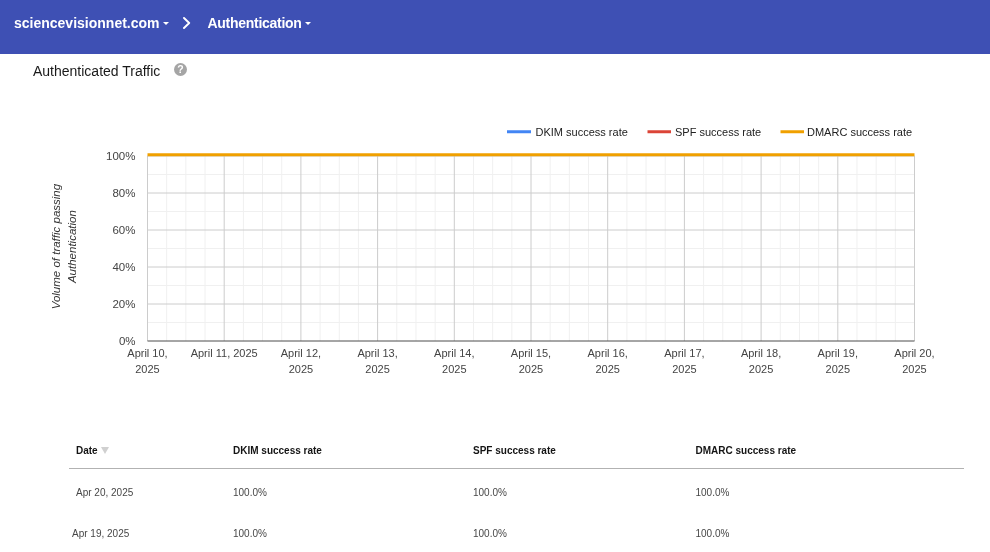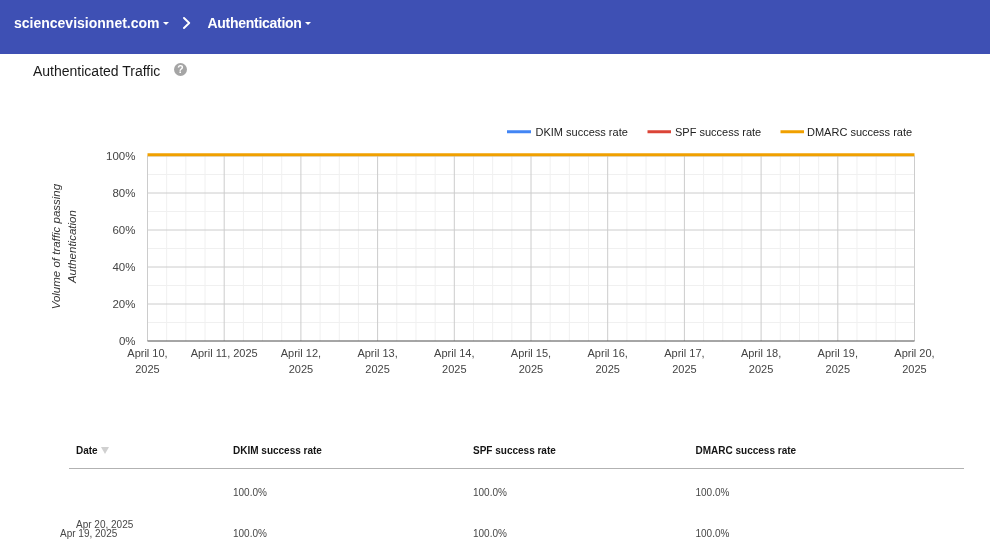--- a/index.html
+++ b/index.html
@@ -126,20 +126,20 @@
       <text x="807" y="135.5" font-size="11" fill="#222">DMARC success rate</text>
     </g>
 </svg>
 
 <div class="tbl tblh" style="left:76px;top:444.5px;">Date</div>
 <div class="sorttri"></div>
 <div class="tbl tblh" style="left:233px;top:444.5px;">DKIM success rate</div>
 <div class="tbl tblh" style="left:473px;top:444.5px;">SPF success rate</div>
 <div class="tbl tblh" style="left:695.5px;top:444.5px;">DMARC success rate</div>
 <div class="hrule"></div>
-<div class="tbl" style="left:76px;top:487px;margin-top:32px;">Apr 20, 2025</div>
+<div class="tbl" style="left:76px;top:487px;">Apr 20, 2025</div>
 <div class="tbl" style="left:233px;top:487px;">100.0%</div>
 <div class="tbl" style="left:473px;top:487px;">100.0%</div>
 <div class="tbl" style="left:695.5px;top:487px;">100.0%</div>
-<div class="tbl" style="left:60px;top:528px;">Apr 19, 2025</div>
+<div class="tbl" style="left:72px;top:528px;">Apr 19, 2025</div>
 <div class="tbl" style="left:233px;top:528px;">100.0%</div>
 <div class="tbl" style="left:473px;top:528px;">100.0%</div>
 <div class="tbl" style="left:695.5px;top:528px;">100.0%</div>
 
 </body></html>

